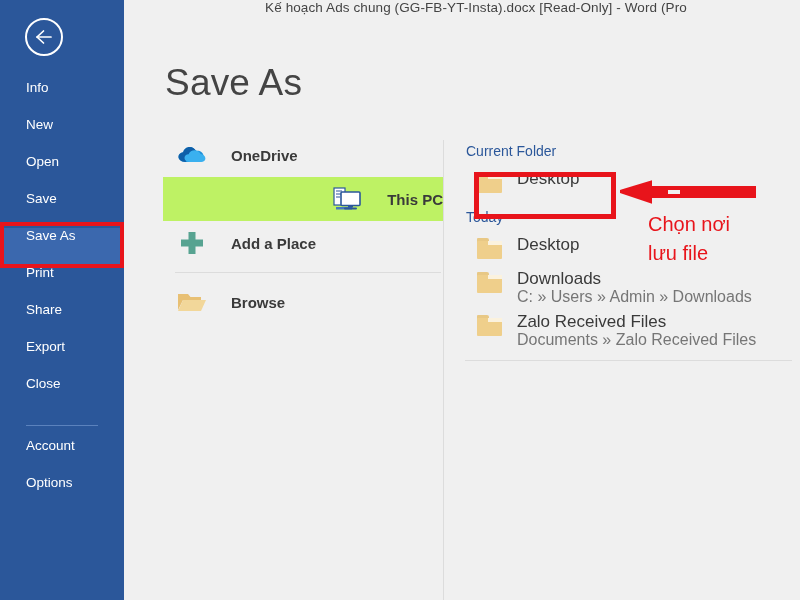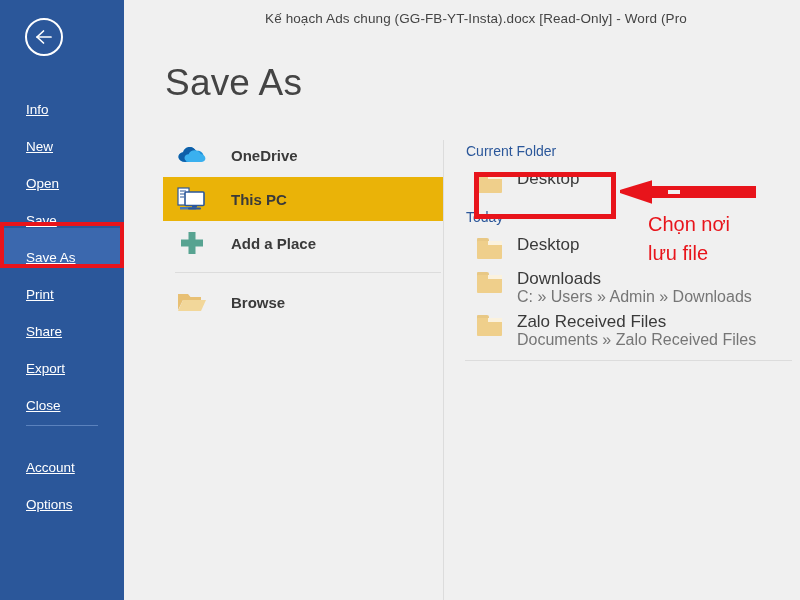--- a/index.html
+++ b/index.html
@@ -17,21 +17,21 @@
   }
 
   
   #titlebar {
     position: absolute;
     left: 124px;
     top: 0;
     width: 676px;
     height: 26px;
     display: flex;
-    align-items: flex-end;
+    align-items: flex-start;
     justify-content: center;
     overflow: hidden;
     background: #f0f0f0;
   }
   #titlebar .title-text {
     font-size: 13.5px;
     color: #444444;
     white-space: nowrap;
     letter-spacing: 0.1px;
     transform: translateX(14px);
@@ -64,28 +64,27 @@
 
   .nav-list {
     position: absolute;
     left: 0;
     top: 80px;
     width: 124px;
   }
   .nav-item {
     height: 37px;
     display: flex;
-    align-items: flex-end;
+    align-items: flex-start;
     padding-left: 26px;
     box-sizing: border-box;
     color: #ffffff;
     font-size: 13.5px;
     cursor: pointer;
     position: relative;
-    text-decoration: underline;
   }
   .nav-item.selected {
     background: #3b68ae;
   }
   .nav-sep {
     height: 1px;
     background: #5b82bd;
     margin: 12px 26px 12px 26px;
   }
 
@@ -121,21 +120,21 @@
   }
   .place-row {
     height: 44px;
     display: flex;
     align-items: center;
     cursor: pointer;
     padding-left: 12px;
     box-sizing: border-box;
     font-weight: bold;
   }
-  .place-row.selected { background: #eab308; }
+  .place-row.selected { background: #bef264; justify-content: flex-end; }
   .place-icon {
     width: 34px;
     height: 30px;
     display: flex;
     align-items: center;
     justify-content: center;
     flex: 0 0 34px;
   }
   .place-label {
     margin-left: 22px;

